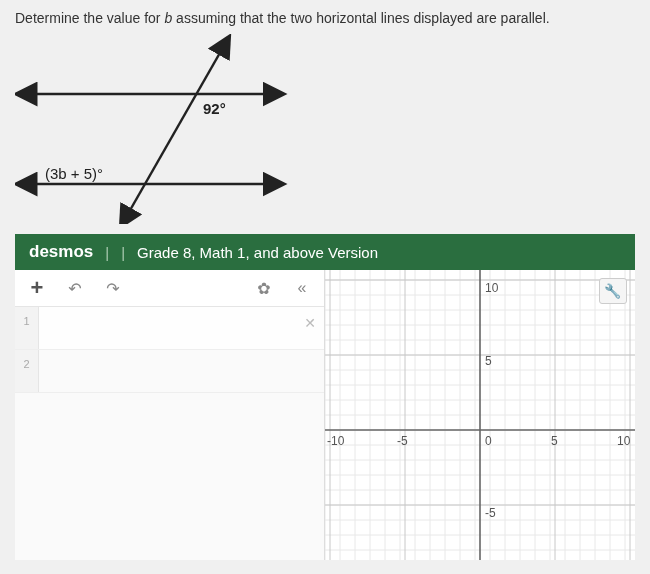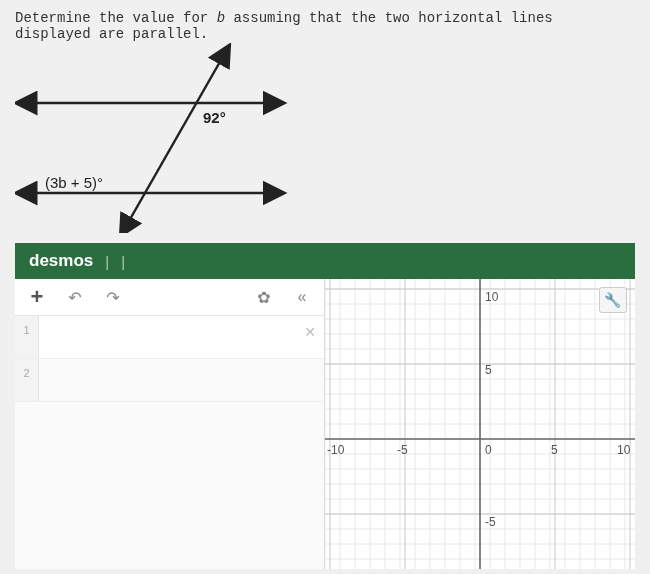--- a/index.html
+++ b/index.html
@@ -7,22 +7,21 @@
       width: 650px;
       height: 574px;
       background: #f0f0f0;
       font-family: Arial, sans-serif;
       padding: 10px 15px;
       overflow: hidden;
     }
     .question {
       font-size: 14px;
       color: #333;
-      margin-bottom: 1px;
-      font-family: Liberation Mono, monospace;
+      margin-bottom: 8px;
     }
     .question i { font-style: italic; }
     .diagram {
       width: 280px;
       height: 190px;
       position: relative;
       margin-bottom: 10px;
     }
     .desmos-bar {
       background: #2a6e3f;
@@ -138,20 +137,21 @@
 
     <text x="188" y="80" font-size="15" font-family="Arial" font-weight="bold" fill="#222">92°</text>
     <text x="30" y="145" font-size="15" font-family="Arial" fill="#222">(3b + 5)°</text>
   </svg>
 </div>
 
 <div class="desmos-bar">
   <span class="brand">desmos</span>
   <span class="sep">|</span>
   <span class="sep">|</span>
+  <span>Grade 8, Math 1, and above Version</span>
 </div>
 
 <div class="calc-area">
 
   <div class="left-panel">
     <div class="toolbar">
       <div class="toolbar-left">
         <div class="tool-btn plus">+</div>
         <div class="tool-btn">↶</div>
         <div class="tool-btn">↷</div>

